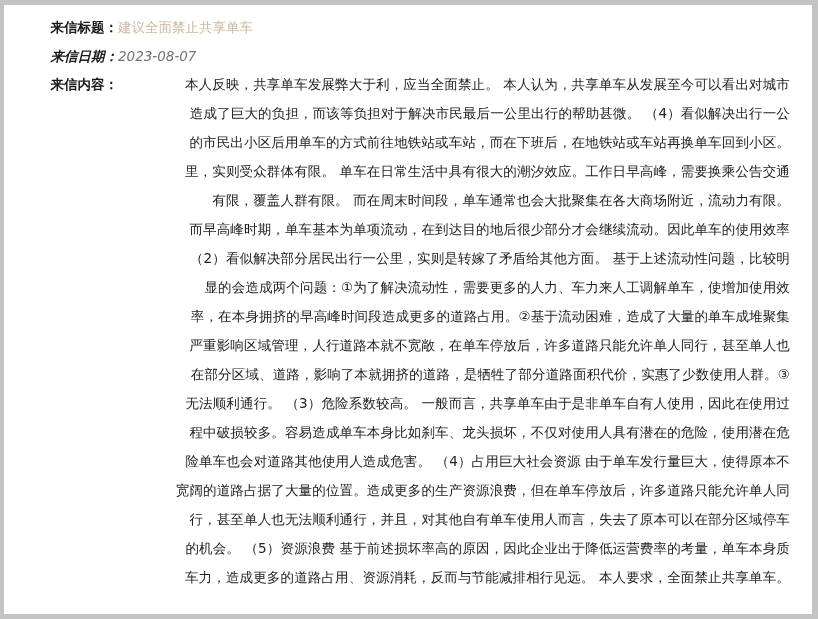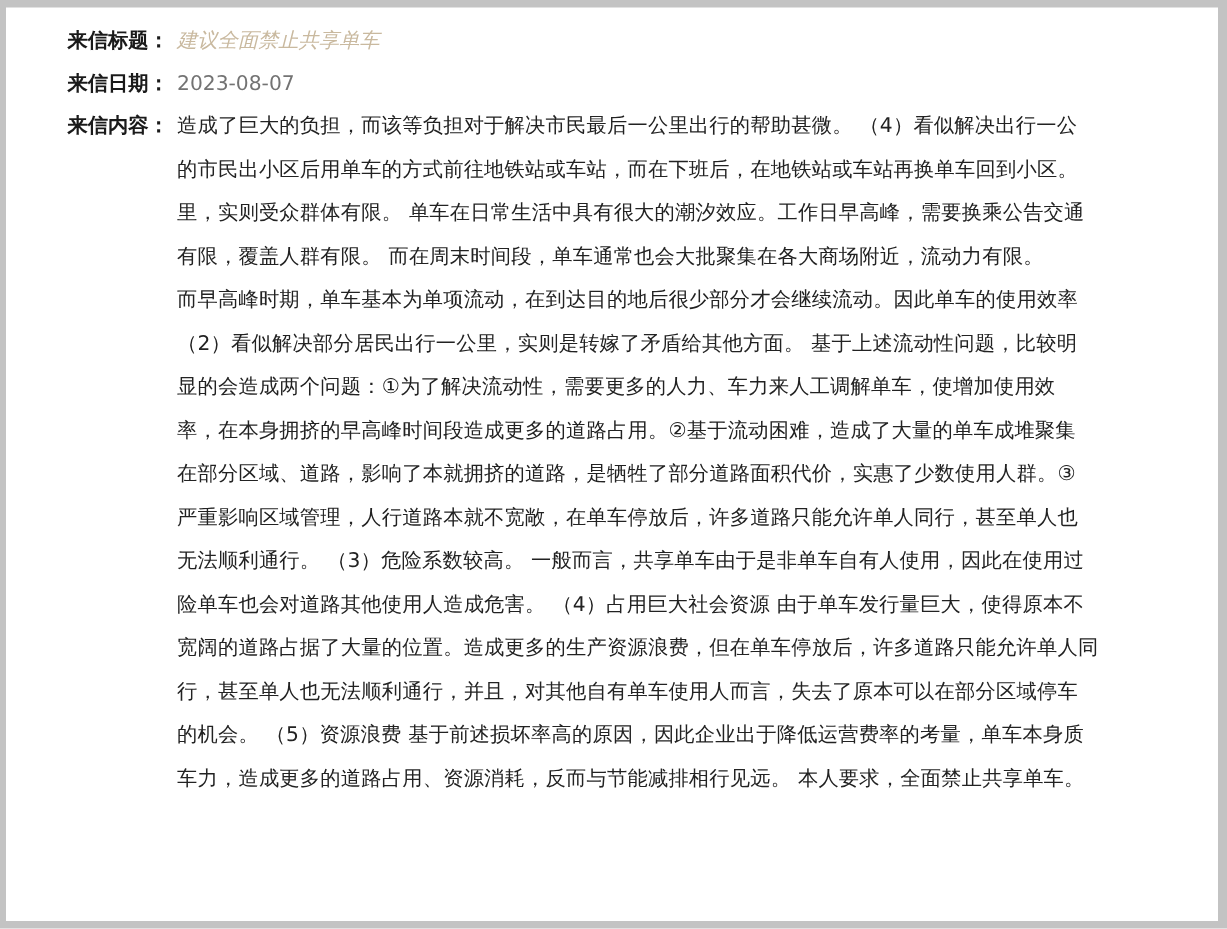--- a/index.html
+++ b/index.html
@@ -17,47 +17,47 @@
   .frame {
     position: absolute;
     left: 0; top: 0;
     width: 818px; height: 619px;
     box-sizing: border-box;
     border-top: 5px solid #c3c3c3;
     border-left: 4px solid #c3c3c3;
     border-right: 6px solid #c3c3c3;
     border-bottom: 5px solid #c3c3c3;
     background: #ffffff;
+    text-align: right;
   }
   .row {
     position: absolute;
     left: 41px;
     display: flex;
     font-size: 13.5px;
     color: #222222;
     line-height: 29px;
   }
   .label {
     width: 73px;
     flex: 0 0 73px;
     font-weight: bold;
     color: #1a1a1a;
     white-space: nowrap;
   }
   .value-title {
     color: #c9b99f;
     white-space: nowrap;
-    font-style: italic;
   }
   .value-date {
     color: #737373;
     white-space: nowrap;
   }
   .row-title { top: 8px; }
-  .row-date  { top: 37px; }
+  .row-date  { top: 37px; font-style: italic; }
   .row-content { top: 65px; }
   .content-body {
     width: 672px;
   }
   .content-line {
     display: block;
     white-space: nowrap;
     height: 29px;
     line-height: 29px;
     letter-spacing: 0.15px;
@@ -74,31 +74,33 @@
   </div>
 
   <div class="row row-date">
     <span class="label">来信日期：</span>
     <span class="value-date">2023-08-07</span>
   </div>
 
   <div class="row row-content">
     <span class="label">来信内容：</span>
     <div class="content-body">
+      <span class="content-line">本人反映，共享单车发展弊大于利，应当全面禁止。 本人认为，共享单车从发展至今可以看出对城市</span>
       <span class="content-line">造成了巨大的负担，而该等负担对于解决市民最后一公里出行的帮助甚微。 （4）看似解决出行一公</span>
       <span class="content-line">的市民出小区后用单车的方式前往地铁站或车站，而在下班后，在地铁站或车站再换单车回到小区。</span>
       <span class="content-line">里，实则受众群体有限。 单车在日常生活中具有很大的潮汐效应。工作日早高峰，需要换乘公告交通</span>
       <span class="content-line">有限，覆盖人群有限。 而在周末时间段，单车通常也会大批聚集在各大商场附近，流动力有限。</span>
       <span class="content-line">而早高峰时期，单车基本为单项流动，在到达目的地后很少部分才会继续流动。因此单车的使用效率</span>
       <span class="content-line">（2）看似解决部分居民出行一公里，实则是转嫁了矛盾给其他方面。 基于上述流动性问题，比较明</span>
       <span class="content-line">显的会造成两个问题：①为了解决流动性，需要更多的人力、车力来人工调解单车，使增加使用效</span>
       <span class="content-line">率，在本身拥挤的早高峰时间段造成更多的道路占用。②基于流动困难，造成了大量的单车成堆聚集</span>
+      <span class="content-line">严重影响区域管理，人行道路本就不宽敞，在单车停放后，许多道路只能允许单人同行，甚至单人也</span>
       <span class="content-line">在部分区域、道路，影响了本就拥挤的道路，是牺牲了部分道路面积代价，实惠了少数使用人群。③</span>
-      <span class="content-line">严重影响区域管理，人行道路本就不宽敞，在单车停放后，许多道路只能允许单人同行，甚至单人也</span>
       <span class="content-line">无法顺利通行。 （3）危险系数较高。 一般而言，共享单车由于是非单车自有人使用，因此在使用过</span>
+      <span class="content-line">程中破损较多。容易造成单车本身比如刹车、龙头损坏，不仅对使用人具有潜在的危险，使用潜在危</span>
       <span class="content-line">险单车也会对道路其他使用人造成危害。 （4）占用巨大社会资源 由于单车发行量巨大，使得原本不</span>
       <span class="content-line">宽阔的道路占据了大量的位置。造成更多的生产资源浪费，但在单车停放后，许多道路只能允许单人同</span>
       <span class="content-line">行，甚至单人也无法顺利通行，并且，对其他自有单车使用人而言，失去了原本可以在部分区域停车</span>
       <span class="content-line">的机会。 （5）资源浪费 基于前述损坏率高的原因，因此企业出于降低运营费率的考量，单车本身质</span>
       <span class="content-line">车力，造成更多的道路占用、资源消耗，反而与节能减排相行见远。 本人要求，全面禁止共享单车。</span>
     </div>
   </div>
 
 </div>
 

